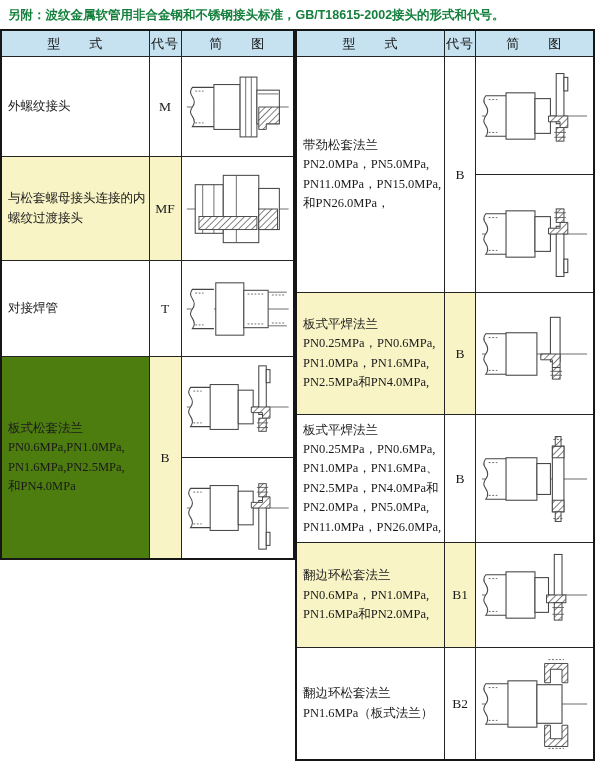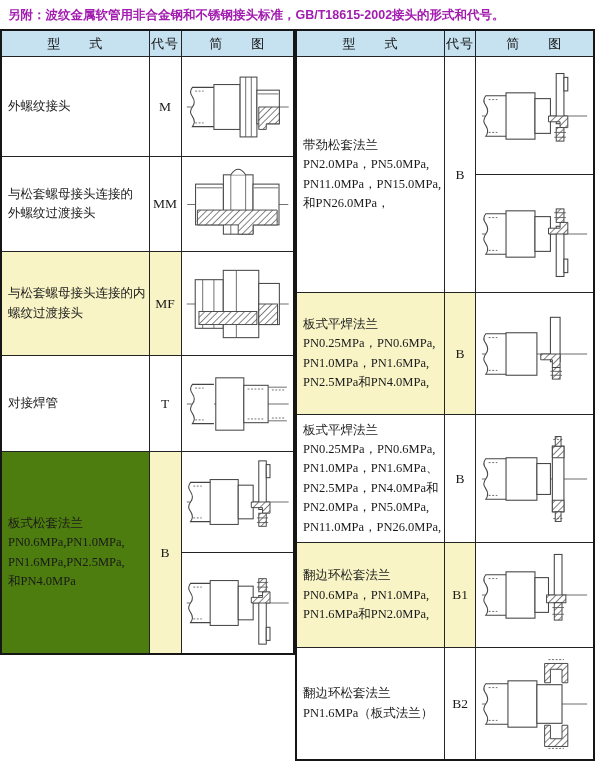--- a/index.html
+++ b/index.html
@@ -4,21 +4,21 @@
 <style>
   html,body{margin:0;padding:0;}
   body{
     width:600px;height:768px;background:#ffffff;
     font-family:"Liberation Serif","DejaVu Serif",serif;color:#1a1a1a;
     overflow:hidden;
   }
   .page-title{
     font-family:"Liberation Sans","DejaVu Sans",sans-serif;
     font-weight:600;font-size:12.5px;line-height:1.3;
-    margin:7px 6px 6px 8px;color:#a21caf;
+    margin:7px 6px 6px 8px;color:#15803d;
   }
   .tables{display:flex;align-items:flex-start;}
   table{border-collapse:collapse;border:2px solid #161616;table-layout:fixed;}
   th,td{border:1px solid #242424;padding:0;vertical-align:middle;}
   th{
     font-weight:normal;font-size:13px;height:25px;color:#111;
     letter-spacing:1px;
   }
   .type-cell{
     font-size:12.5px;padding:3px 3px 3px 6px;
@@ -78,44 +78,20 @@
                     <rect x="60" y="16" width="18" height="64" fill="#fff" stroke="#444" stroke-width="1.1"></rect>
                     <path d="M66 16 V80 M72 16 V80" fill="none" stroke="#555" stroke-width="0.9"></path>
                     <rect x="78" y="30" width="24" height="36" fill="#fff" stroke="#444" stroke-width="1.1"></rect>
                     <path d="M79 34 H101 M79 62 H101" fill="none" stroke="#555" stroke-width="0.9"></path>
                     <polygon points="80,48 102,48 102,66 88,66 88,72 80,72" fill="url(#h)" stroke="#444" stroke-width="1"></polygon>
                   </svg>
                 </div>
               </div>
             </td>
           </tr>
-          <tr style="height: 95px;">
-            <td class="type-cell">
-              <div class="tline">与松套螺母接头连接的</div>
-              <div class="tline">外螺纹过渡接头</div>
-            </td>
-            <td class="code-cell">MM</td>
-            <td class="diag-cell">
-              <div class="dwrap" style="height: 93px;">
-                <div class="diag">
-                  <svg viewBox="0 0 115 96" width="111" height="94" preserveAspectRatio="xMidYMid meet">
-                    <path d="M3 48 H112" fill="none" stroke="#555" stroke-width="0.9"></path>
-                    <rect x="12" y="26" width="30" height="44" fill="#fff" stroke="#444" stroke-width="1.1"></rect>
-                    <path d="M13 30 H41 M13 66 H41" fill="none" stroke="#555" stroke-width="0.9"></path>
-                    <rect x="42" y="16" width="32" height="64" fill="#fff" stroke="#444" stroke-width="1.1"></rect>
-                    <path d="M50 16 V80 M66 16 V80" fill="none" stroke="#555" stroke-width="0.9"></path>
-                    <path d="M50 16 q8 -12 16 0" fill="#fff" stroke="#444" stroke-width="1.1"></path>
-                    <rect x="74" y="26" width="28" height="44" fill="#fff" stroke="#444" stroke-width="1.1"></rect>
-                    <path d="M75 30 H101 M75 66 H101" fill="none" stroke="#555" stroke-width="0.9"></path>
-                    <polygon points="14,54 100,54 100,70 74,70 74,80 58,80 58,70 14,70" fill="url(#h)" stroke="#444" stroke-width="1"></polygon>
-                  </svg>
-                </div>
-              </div>
-            </td>
-          </tr>
           <tr style="height: 104px;">
             <td class="type-cell" style="background: rgb(248, 244, 198);">
               <div class="tline">与松套螺母接头连接的内</div>
               <div class="tline">螺纹过渡接头</div>
             </td>
             <td class="code-cell" style="background: rgb(248, 244, 198);">MF</td>
             <td class="diag-cell">
               <div class="dwrap" style="height: 102px;">
                 <div class="diag">
                   <svg viewBox="0 0 115 96" width="111" height="94" preserveAspectRatio="xMidYMid meet">

